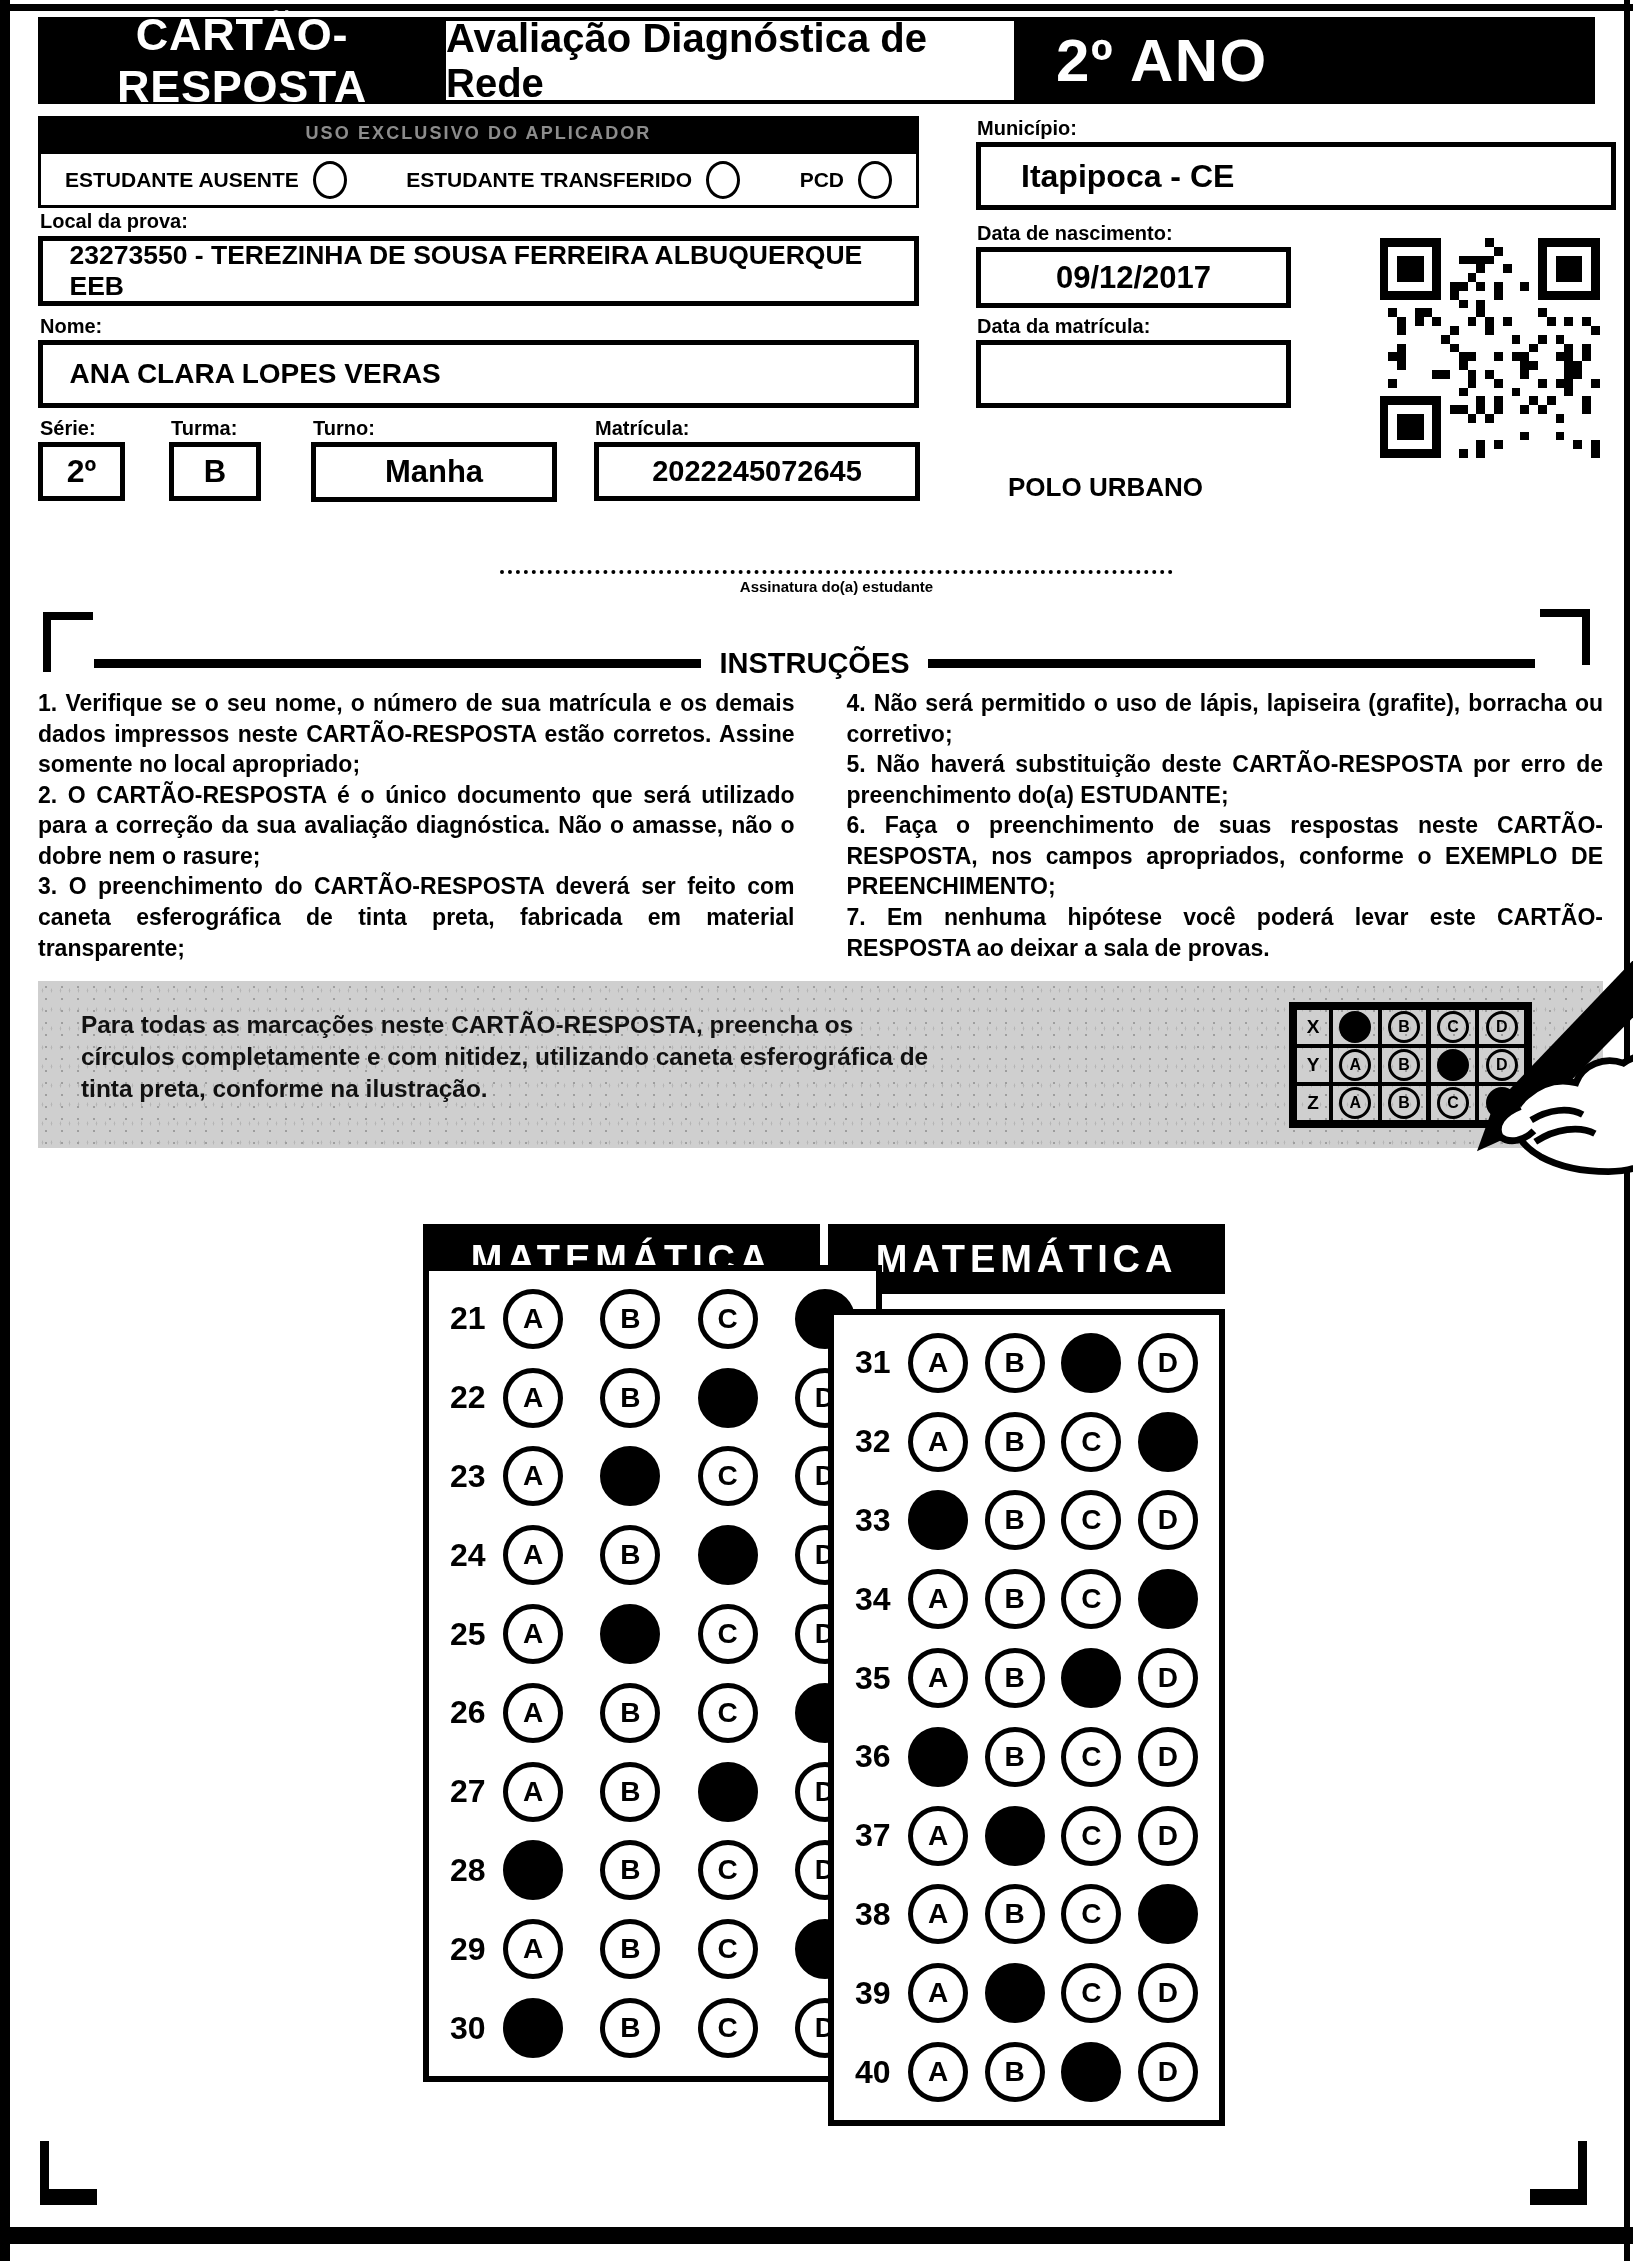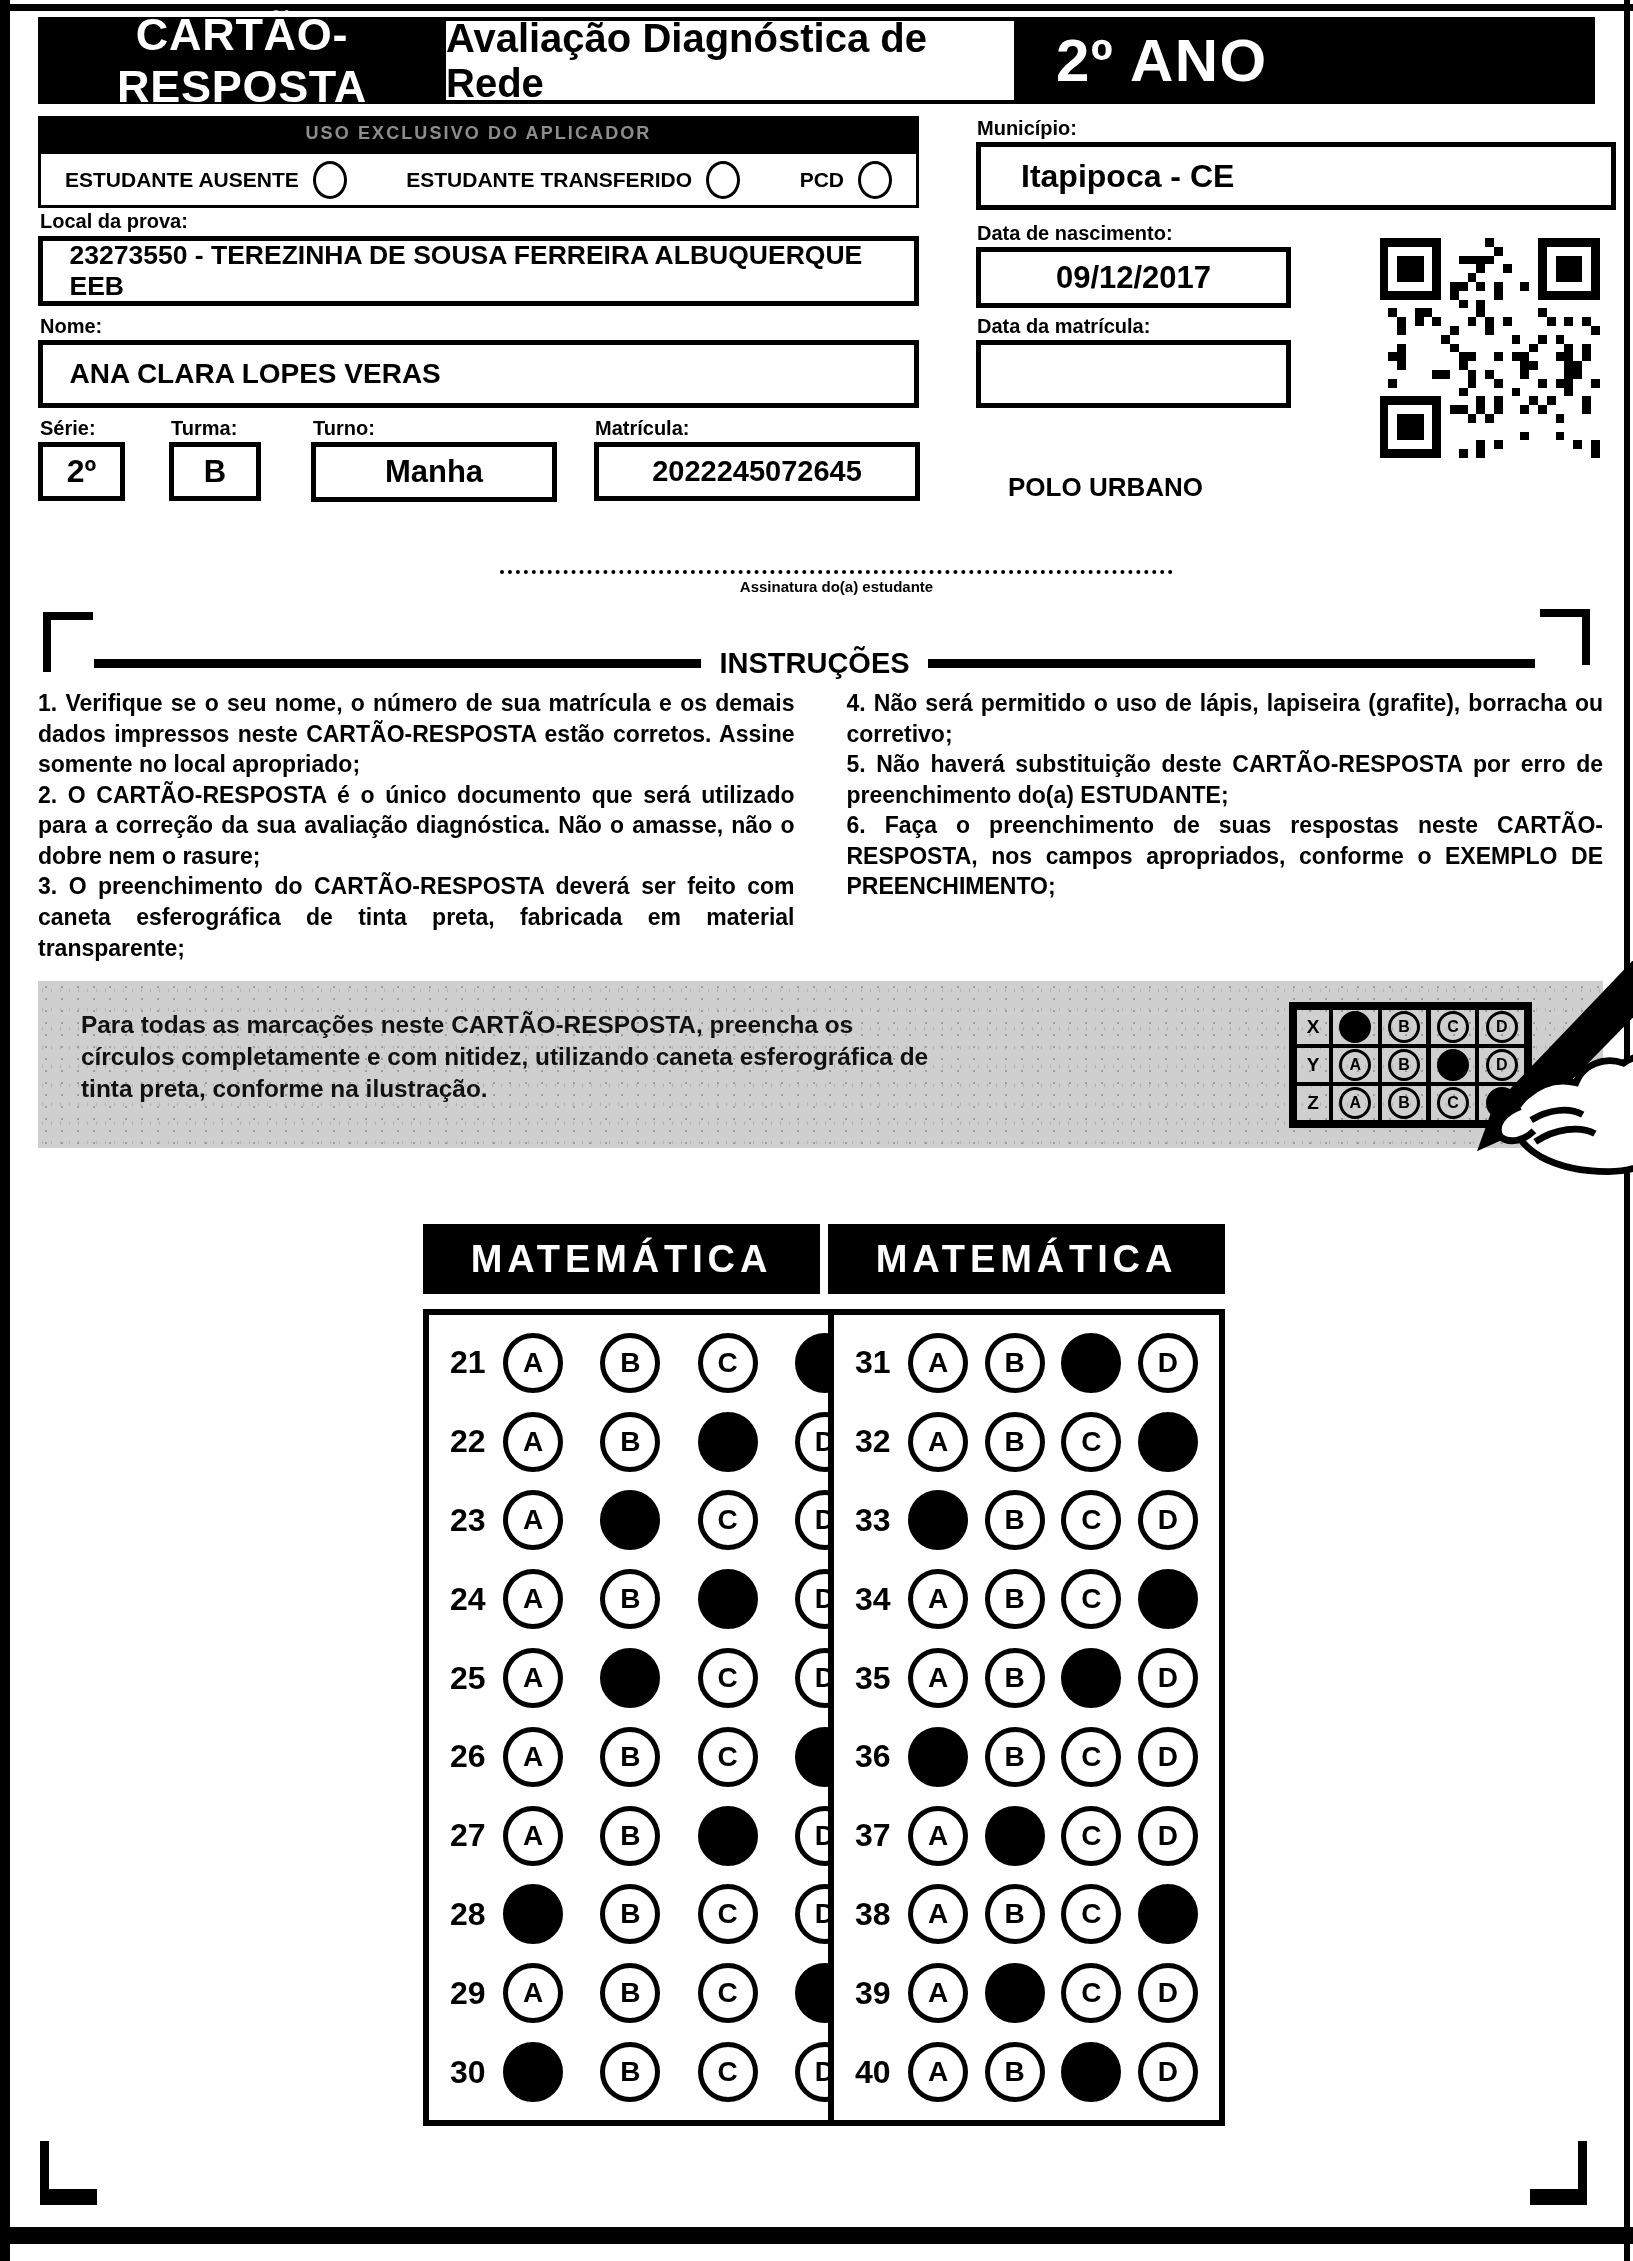--- a/index.html
+++ b/index.html
@@ -72,21 +72,21 @@
   .mg-bubble{width:32px;height:32px;border:3.5px solid #000;border-radius:50%;display:flex;align-items:center;justify-content:center;
              font-weight:bold;font-size:16px;box-sizing:border-box;}
   .mg-bubble.filled{background:#000;color:transparent;}
   .pen-svg{position:absolute;left:1401px;top:-35px;width:244px;height:237px;}
   
   .subject-header{height:70px;background:#000;color:#fff;display:flex;align-items:center;justify-content:center;
                   font-weight:bold;font-size:38px;letter-spacing:4.9px;}
   .sh1{left:423px;top:1224px;width:397px;} .sh2{left:828px;top:1224px;width:397px;}
   .grid-box{border:6.3px solid #000;box-sizing:border-box;background:#fff;display:flex;flex-direction:column;
             justify-content:space-around;padding:8.4px 21px;}
-  .gb1{left:423px;top:1309px;width:459px;height:817px;} .gb2{left:828px;top:1309px;width:397px;height:817px;}
+  .gb1{left:423px;top:1265px;width:459px;height:817px;} .gb2{left:828px;top:1309px;width:397px;height:817px;}
   .ans-row{display:flex;align-items:center;}
   .ans-num{width:53px;font-weight:bold;font-size:32px;}
   .bubbles{flex:1;display:flex;justify-content:space-between;}
   .bubble{width:60px;height:60px;border:5.6px solid #000;border-radius:50%;box-sizing:border-box;
           display:flex;align-items:center;justify-content:center;font-weight:bold;font-size:28px;}
   .bubble.filled{background:#000;color:transparent;}
 </style>
 </head>
 <body>
 
@@ -280,20 +280,21 @@
   <div class="abs inst-cols">
     <div class="inst-col">
         <p class="inst-item">1. Verifique se o seu nome, o número de sua matrícula e os demais dados impressos neste CARTÃO-RESPOSTA estão corretos. Assine somente no local apropriado;</p>
         <p class="inst-item">2. O CARTÃO-RESPOSTA é o único documento que será utilizado para a correção da sua avaliação diagnóstica. Não o amasse, não o dobre nem o rasure;</p>
         <p class="inst-item">3. O preenchimento do CARTÃO-RESPOSTA deverá ser feito com caneta esferográfica de tinta preta, fabricada em material transparente;</p>
       </div>
     <div class="inst-col">
         <p class="inst-item">4. Não será permitido o uso de lápis, lapiseira (grafite), borracha ou corretivo;</p>
         <p class="inst-item">5. Não haverá substituição deste CARTÃO-RESPOSTA por erro de preenchimento do(a) ESTUDANTE;</p>
         <p class="inst-item">6. Faça o preenchimento de suas respostas neste CARTÃO-RESPOSTA, nos campos apropriados, conforme o EXEMPLO DE PREENCHIMENTO;</p>
+        <p class="inst-item">7. Em nenhuma hipótese você poderá levar este CARTÃO-RESPOSTA ao deixar a sala de provas.</p>
       </div>
   </div>
 
   <div class="abs example-strip">
     <div class="example-text">Para todas as marcações neste CARTÃO-RESPOSTA, preencha os círculos completamente e com nitidez, utilizando caneta esferográfica de tinta preta, conforme na ilustração.</div>
     <div class="example-grid">
         <div class="mg-row">
           <div class="mg-cell mg-label">X</div>
           <div class="mg-cell">
             <span class="mg-bubble filled">A</span>

